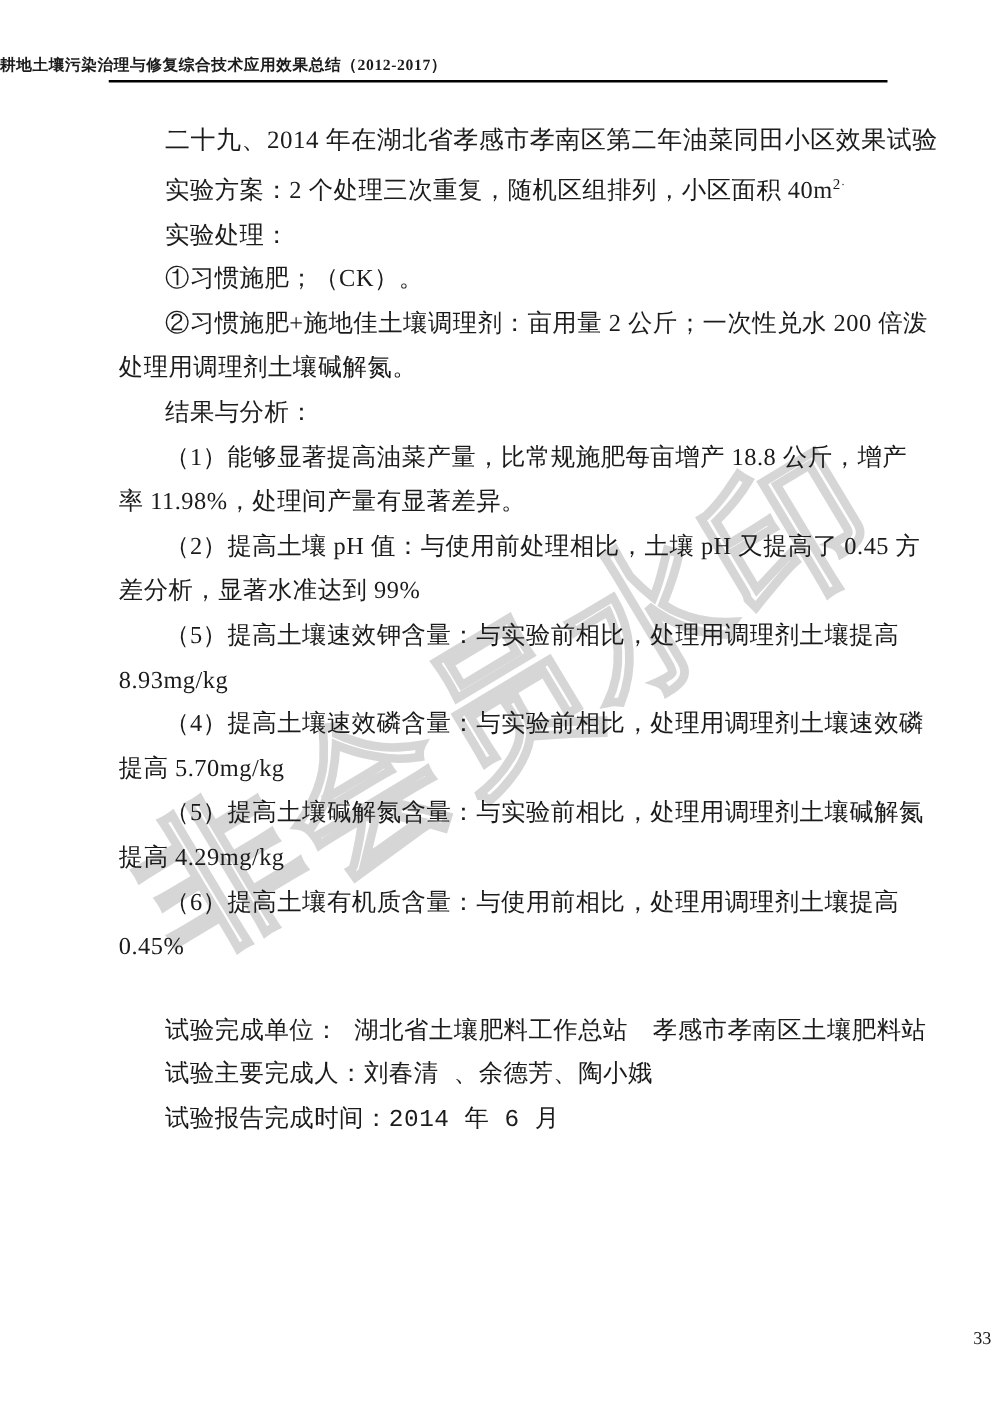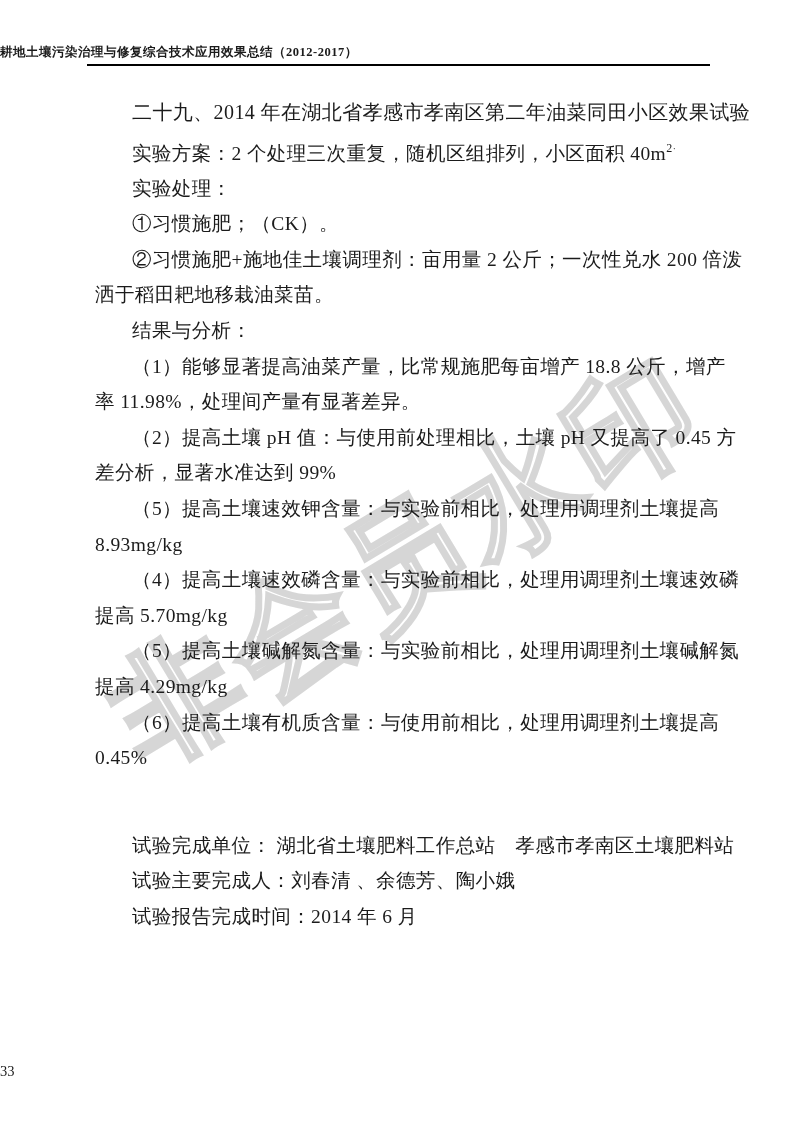--- a/index.html
+++ b/index.html
@@ -83,29 +83,29 @@
   .line sup {
     font-size: 12px;
     line-height: 0;
     vertical-align: super;
   }
   .sup-mark {
     font-size: 11px;
     vertical-align: super;
     color: #4a4a4a;
   }
-  .footer-block { margin-top: 52px; }
+  .footer-block { margin-top: 32px; font-family: Liberation Mono, monospace; }
 
   
   .page-number {
     position: absolute;
     bottom: 42px;
     left: 0;
     width: 100%;
-    text-align: left;
+    text-align: right;
     font-size: 14.5px;
     color: #1b1b1b;
     z-index: 2;
   }
 </style>
 </head>
 <body>
 
 <div class="page">
 
@@ -116,21 +116,21 @@
 
   <div class="content">
 
     <div class="line ind title-line">二十九、2014 年在湖北省孝感市孝南区第二年油菜同田小区效果试验</div>
 
     <div class="line ind"><span>实验方案：2 个处理三次重复，随机区组排列，小区面积 40m</span><sup>2</sup><span class="sup-mark">·</span></div>
 
     <div class="line ind">实验处理：</div>
     <div class="line ind">①习惯施肥；（CK）。</div>
     <div class="line ind">②习惯施肥+施地佳土壤调理剂：亩用量 2 公斤；一次性兑水 200 倍泼</div>
-    <div class="line">洒于稻田耙地移栽油菜苗。</div>
+    <div class="line">处理用调理剂土壤碱解氮。</div>
 
     <div class="line ind">结果与分析：</div>
 
     <div class="line ind">（1）能够显著提高油菜产量，比常规施肥每亩增产 18.8 公斤，增产</div>
     <div class="line">率 11.98%，处理间产量有显著差异。</div>
 
     <div class="line ind">（2）提高土壤 pH 值：与使用前处理相比，土壤 pH 又提高了 0.45  方</div>
     <div class="line">差分析，显著水准达到 99%</div>
 
     <div class="line ind">（5）提高土壤速效钾含量：与实验前相比，处理用调理剂土壤提高</div>

